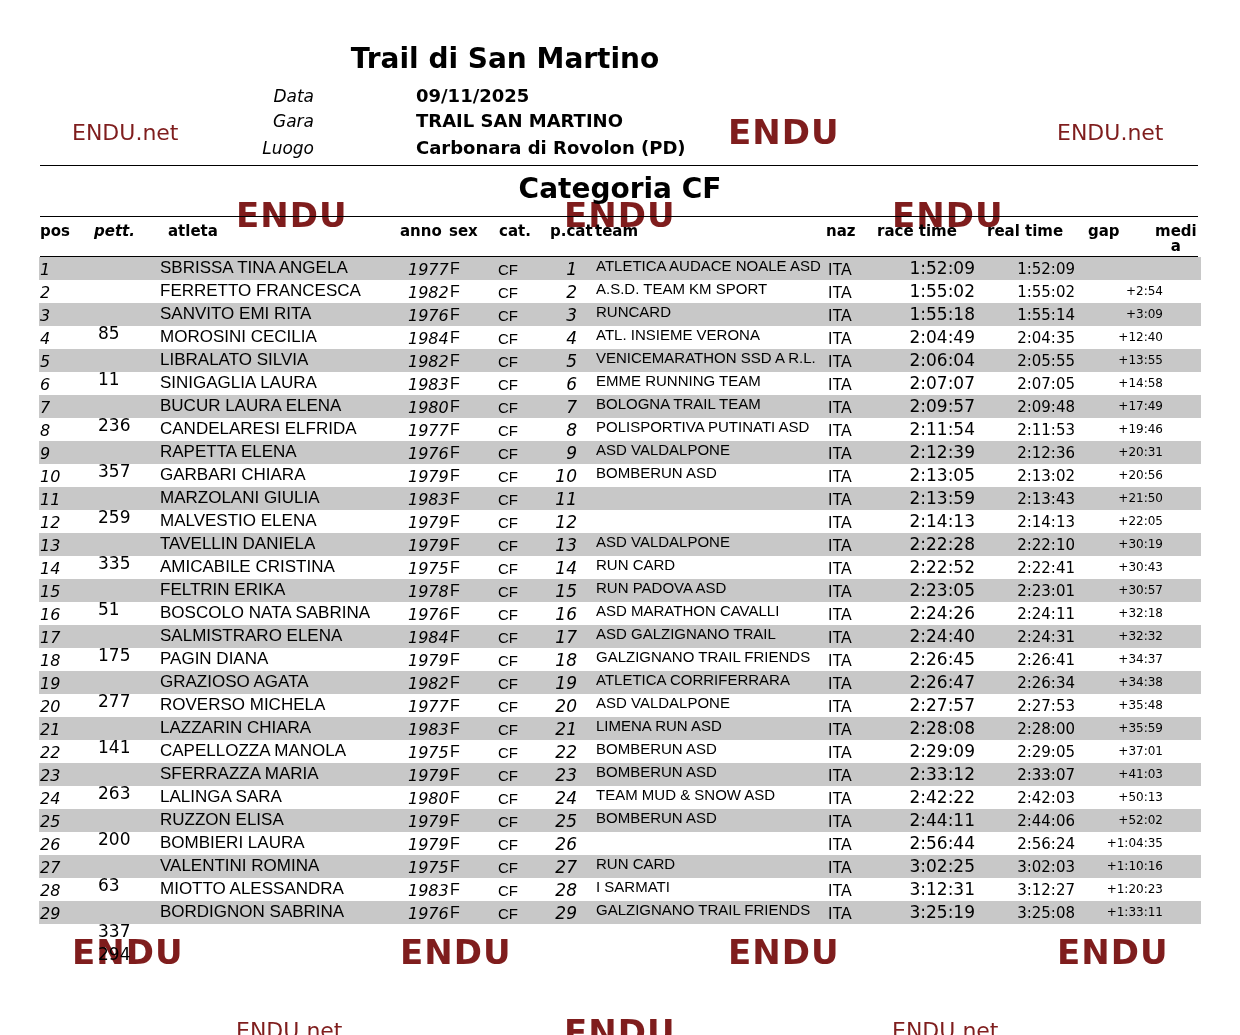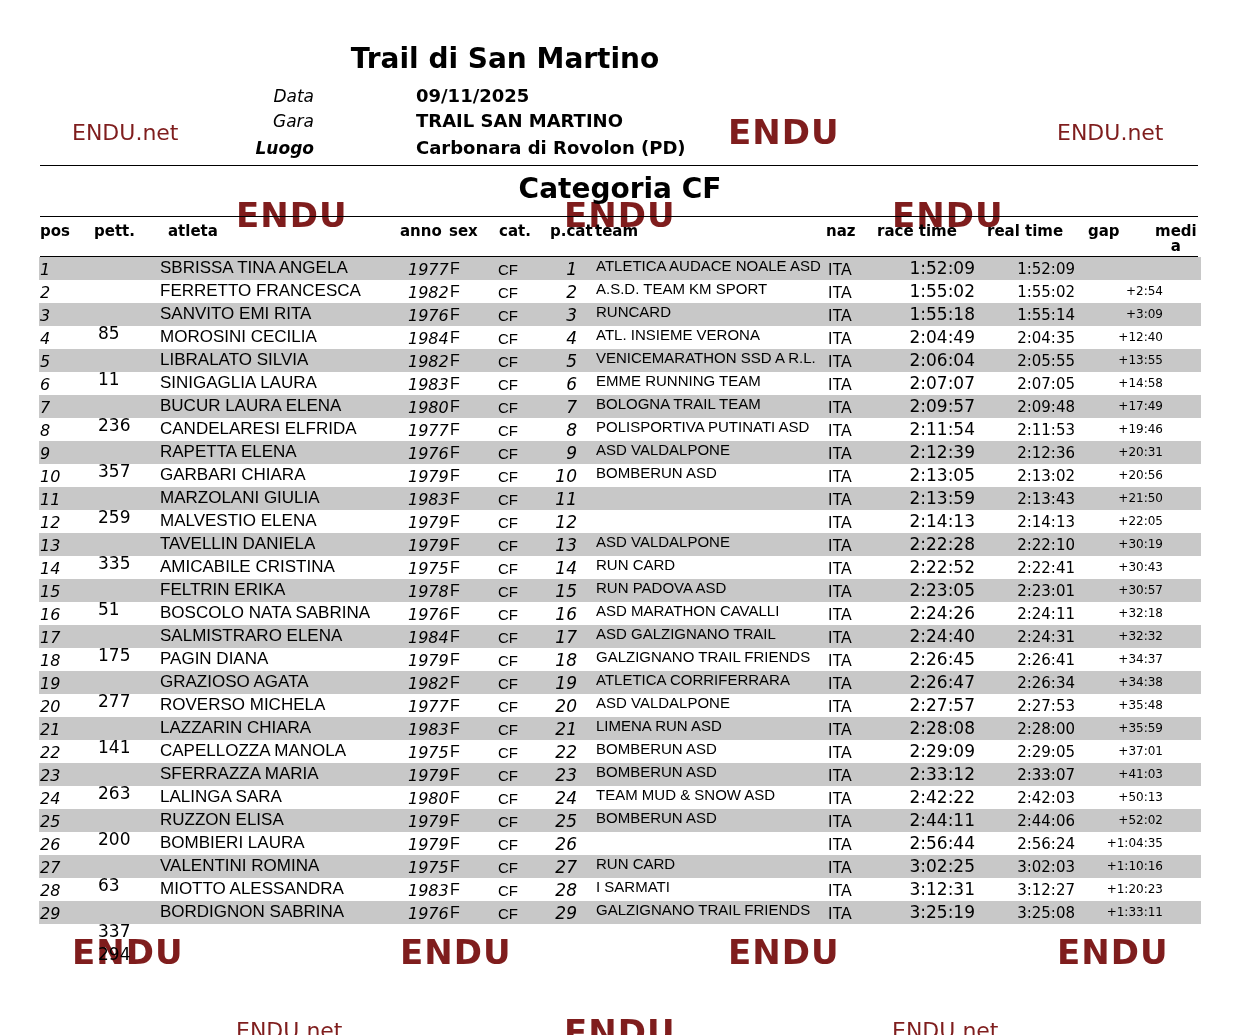--- a/index.html
+++ b/index.html
@@ -50,30 +50,30 @@
   <div class="wm small" style="left:892px;top:1018px;">ENDU.net</div>
 </div>
 
 <div class="content">
   <div class="title">Trail di San Martino</div>
 
   <div class="info-label" style="top:86px;">Data</div>
   <div class="info-value" style="top:85px;">09/11/2025</div>
   <div class="info-label" style="top:111px;">Gara</div>
   <div class="info-value" style="top:110px;">TRAIL SAN MARTINO</div>
-  <div class="info-label" style="top:138px;font-weight:bold;">Luogo</div>
+  <div class="info-label" style="top:138px;">Luogo</div>
   <div class="info-value" style="top:137px;">Carbonara di Rovolon (PD)</div>
 
   <div class="hr" style="top:165px;"></div>
   <div class="cat-title">Categoria CF</div>
   <div class="hr" style="top:216px;"></div>
 
   <div>
     <div class="hdr" style="left:40px;">pos</div>
-    <div class="hdr" style="left:94px;">pett.</div>
+    <div class="hdr" style="left:94px;font-style:italic;">pett.</div>
     <div class="hdr" style="left:168px;">atleta</div>
     <div class="hdr" style="left:400px;">anno</div>
     <div class="hdr" style="left:449px;">sex</div>
     <div class="hdr" style="left:499px;">cat.</div>
     <div class="hdr" style="left:550px;">p.cat</div>
     <div class="hdr" style="left:595px;">team</div>
     <div class="hdr" style="left:826px;">naz</div>
     <div class="hdr" style="left:877px;">race time</div>
     <div class="hdr" style="left:987px;">real time</div>
     <div class="hdr" style="left:1088px;">gap</div>

